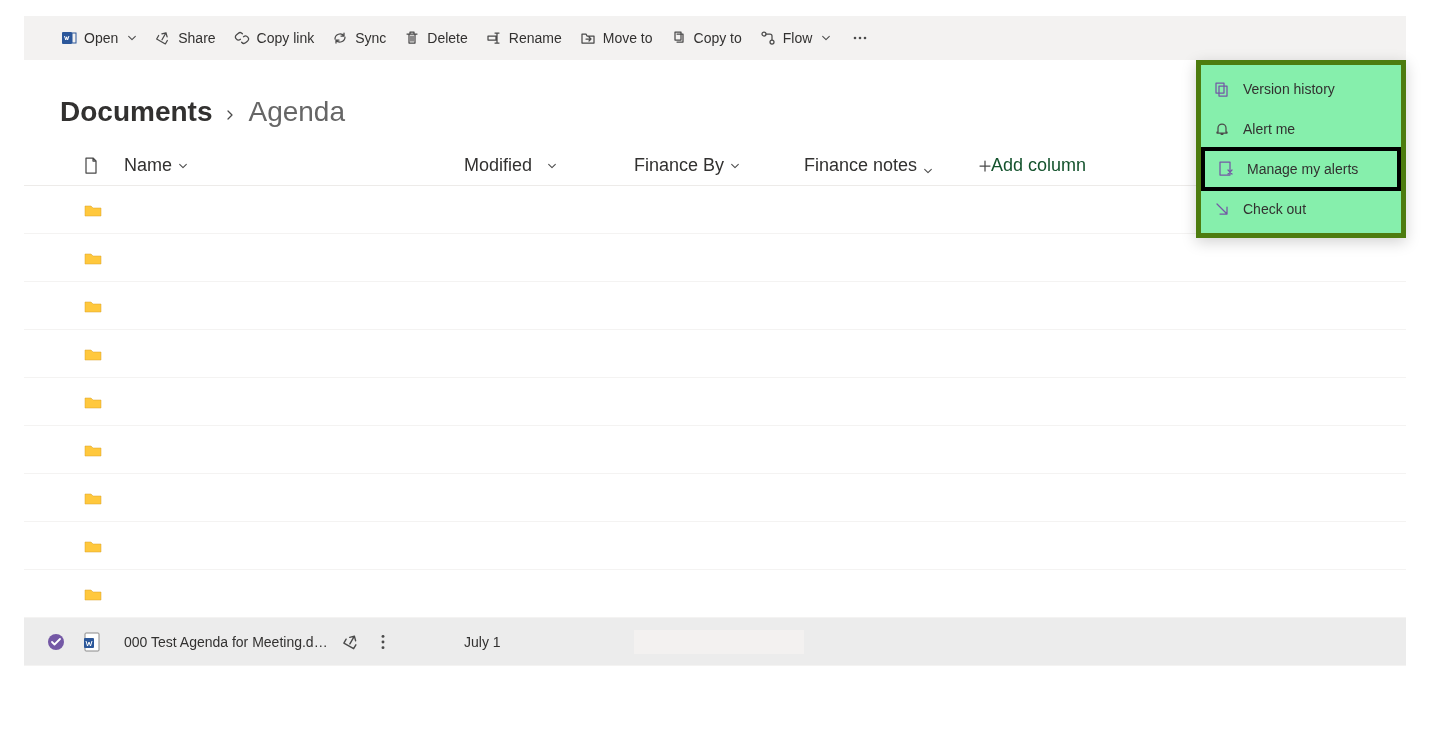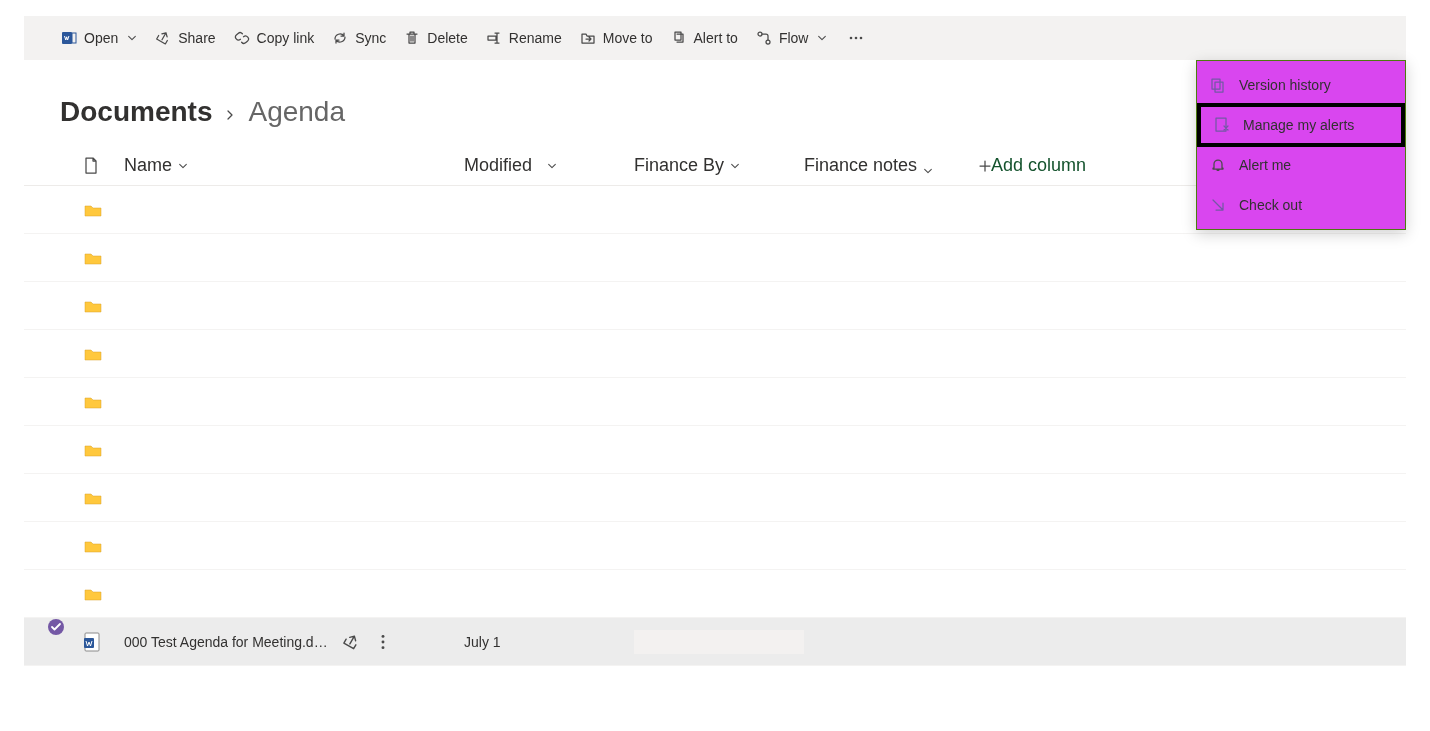--- a/index.html
+++ b/index.html
@@ -25,31 +25,31 @@
     .tbl-hdr { display: flex; align-items: center; height: 40px; border-bottom: 1px solid #edebe9; padding-left: 60px; font-size: 18px; color: #323130; }
     .col-icon   { width: 40px; display:flex; align-items:center; }
     .col-name   { width: 340px; display:flex; align-items:center; gap:6px; }
     .col-mod    { width: 170px; display:flex; align-items:center; gap:15px; }
     .col-modby  { width: 170px; display:flex; align-items:center; gap:6px; }
     .col-notes  { width: 175px; display:flex; align-items:flex-end; gap:6px; }
     .col-add    { width: 120px; display:flex; align-items:center; color:#14532d; }
     .hdr-chev { width:10px; height:10px; }
 
     .tbl-body { }
-    .tbl-row { display:flex; height:48px; border-bottom: 1px solid #f4f3f2; padding-left: 60px; font-size: 14px; }
+    .tbl-row { display:flex; align-items:center; height:48px; border-bottom: 1px solid #f4f3f2; padding-left: 60px; font-size: 14px; }
     .tbl-row.selected { background:#ececec; }
     .sel-badge { width:18px; height:18px; }
     .f-icon { width:18px; height:14px; }
     .d-icon { width:16px; height:20px; }
     .row-act { width:18px; height:18px; display:inline-flex; align-items:center; justify-content:center; cursor:pointer; }
 
     .blank-cell { width:190px; height:24px; background:#f3f1f0; }
 
     
-    .ctx-menu { position:absolute; right: 24px; top: 60px; width: 210px; background:#d946ef; box-shadow: 0 4px 14px rgba(0,0,0,.18); padding: 4px 0; z-index: 10; border:1px solid #4d7c0f; }
+    .ctx-menu { position:absolute; right: 24px; top: 60px; width: 210px; background:#86efac; box-shadow: 0 4px 14px rgba(0,0,0,.18); padding: 4px 0; z-index: 10; border:5px solid #4d7c0f; }
     .ctx-item { display:flex; align-items:center; height:40px; padding: 0 12px; gap:12px; font-size:14px; cursor:pointer; }
     .ctx-item.hl { border: 4px solid #000; margin: -2px 0; height:44px; }
     .ctx-ico { width:18px; height:18px; display:inline-flex; align-items:center; justify-content:center; }
     .ctx-ico svg { width:18px; height:18px; }
 
     
     .stk { stroke:#4a4a4a; stroke-width:1.25; fill:none; stroke-linecap:round; stroke-linejoin:round; }
     .pur { stroke:#7458a5; }
 
     .sel-slot { width:28px; display:flex; justify-content:center; position:absolute; left:72px; }
@@ -129,21 +129,21 @@
       </span>
       <span>Move to</span>
     </div>
 
     <div class="tb-item">
       <span class="tb-icon">
         <svg viewBox="0 0 16 16">
             <path class="stk" d="M4 2 h6 v8 h-6 z M6 4 h6 v8 h-6"></path>
           </svg>
       </span>
-      <span>Alert to</span>
+      <span>Copy to</span>
     </div>
 
     <div class="tb-item">
       <span class="tb-icon">
         <svg viewBox="0 0 16 16">
             <circle class="stk" cx="4" cy="4" r="2"></circle>
             <circle class="stk" cx="12" cy="12" r="2"></circle>
             <path class="stk" d="M6 4 h4 a2 2 0 0 1 2 2 v4"></path>
           </svg>
       </span>
@@ -358,40 +358,40 @@
   <div class="ctx-menu">
     <div class="ctx-item">
       <span class="ctx-ico">
         <svg viewBox="0 0 18 18">
             <rect class="stk pur" x="3" y="3" width="8" height="10"></rect>
             <rect class="stk pur" x="6" y="6" width="8" height="10"></rect>
           </svg>
       </span>
       <span>Version history</span>
     </div>
+    <div class="ctx-item">
+      <span class="ctx-ico">
+        <svg viewBox="0 0 18 18">
+            <path class="stk" d="M5 12 v-4 a4 4 0 0 1 8 0 v4 h1 v1 h-10 v-1 z M8 14 a1.5 1.5 0 0 0 2 0"></path>
+          </svg>
+      </span>
+      <span>Alert me</span>
+    </div>
     <div class="ctx-item hl">
       <span class="ctx-ico">
         <svg viewBox="0 0 18 18">
             <rect class="stk pur" x="3" y="2" width="10" height="13"></rect>
             <path class="stk pur" d="M12 11 l4 4 M16 11 l-4 4" transform="translate(-1 -1)"></path>
           </svg>
       </span>
       <span>Manage my alerts</span>
     </div>
     <div class="ctx-item">
       <span class="ctx-ico">
         <svg viewBox="0 0 18 18">
-            <path class="stk" d="M5 12 v-4 a4 4 0 0 1 8 0 v4 h1 v1 h-10 v-1 z M8 14 a1.5 1.5 0 0 0 2 0"></path>
-          </svg>
-      </span>
-      <span>Alert me</span>
-    </div>
-    <div class="ctx-item">
-      <span class="ctx-ico">
-        <svg viewBox="0 0 18 18">
             <path class="stk pur" d="M4 4 L14 14 M14 7 v7 h-7"></path>
           </svg>
       </span>
       <span>Check out</span>
     </div>
   </div>
 
 </div>
 
 </body></html>

